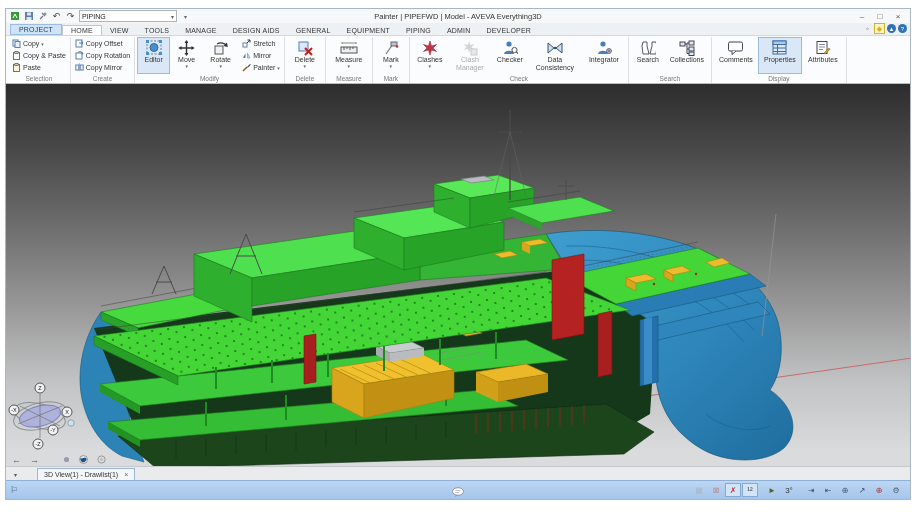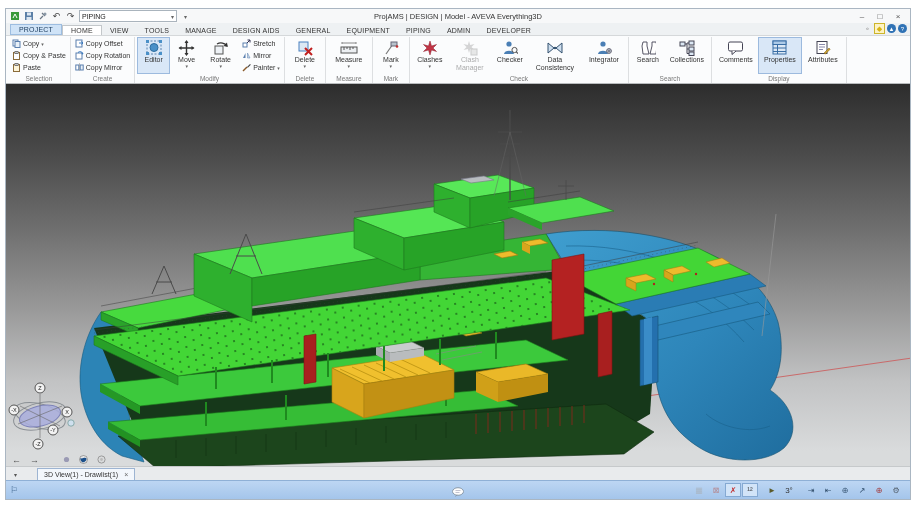--- a/index.html
+++ b/index.html
@@ -92,21 +92,21 @@
           </svg>
       </span>
       <span class="qi">↶</span>
       <span class="qi">↷</span>
       <span class="combo">
         <span>PIPING</span>
         <span class="ca">▾</span>
       </span>
       <span class="qi" style="font-size:6px;color:#666">▾</span>
     </div>
-    <div class="title-text">ProjAMS | DESIGN | Model - AVEVA Everything3D</div>
+    <div class="title-text">Painter | PIPEFWD | Model - AVEVA Everything3D</div>
     <div class="wctl">
       <span>–</span>
       <span>□</span>
       <span>×</span>
     </div>
   </div>
 
   <div class="tabrow">
     <span class="rtab project">PROJECT</span>
     <span class="rtab active">HOME</span>

